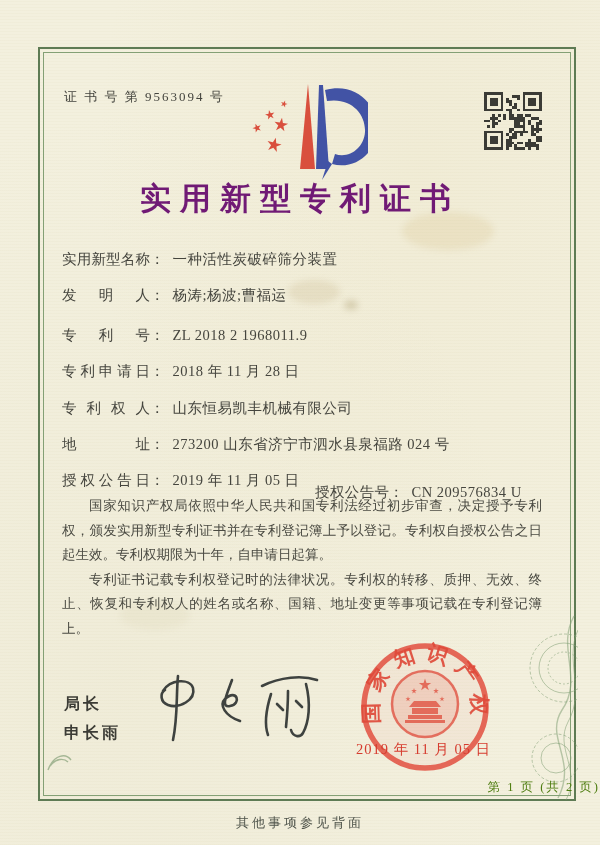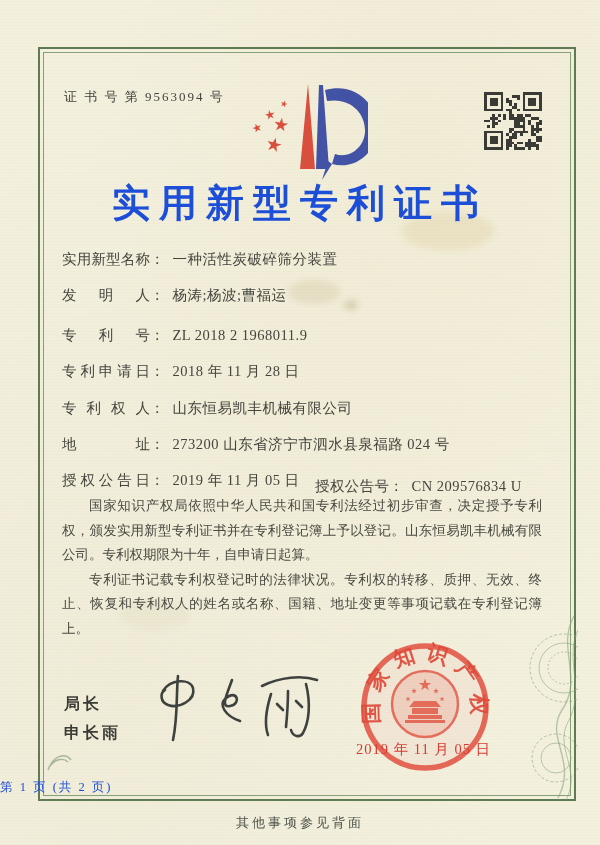--- a/index.html
+++ b/index.html
@@ -33,30 +33,30 @@
 
   .cert-no{
     position:absolute;left:64px;top:88px;font-size:13px;letter-spacing:2px;color:#44443e;
   }
 
   .logo{position:absolute;left:232px;top:74px;}
   .qr{position:absolute;left:484px;top:92px;width:58px;height:58px;}
 
   .title{
     position:absolute;left:0;top:178px;width:600px;margin:0;text-align:center;
-    font-size:38px;font-weight:bold;letter-spacing:9px;color:#1d4ed8;
+    font-size:31px;font-weight:bold;letter-spacing:9px;color:#701a75;
   }
 
   .field-row{position:absolute;left:62px;font-size:14.5px;color:#45453e;white-space:nowrap;}
   .flabel{display:inline-block;width:88px;text-align:justify;text-align-last:justify;}
   .fcolon{display:inline-block;margin-right:8px;}
   .fvalue{letter-spacing:0.5px;}
   .row0{top:250px;} .row1{top:286px;} .row2{top:326px;} .row3{top:362px;font-family:Liberation Serif, serif;}
   .row4{top:399px;} .row5{top:435px;} .row6{top:471px;}
-  .auth-no{position:absolute;left:253px;top:6px;}
+  .auth-no{position:absolute;left:253px;top:12px;}
   .auth-no .flabel{width:74px;}
 
   .body-text{
     position:absolute;left:62px;top:494px;width:480px;
     font-size:13.5px;line-height:24.5px;color:#4a4a42;text-align:justify;
   }
   .body-text p{margin:0;text-indent:2em;}
 
   .director{position:absolute;left:64px;top:694px;font-size:16px;letter-spacing:3px;color:#3c3c36;font-weight:bold;}
   .director div{margin-bottom:8px;}
@@ -66,22 +66,22 @@
   .seal{position:absolute;left:350px;top:632px;}
   .seal-date{
     position:absolute;left:356px;top:740px;width:160px;
     color:#d63c2f;font-size:14.5px;letter-spacing:1px;white-space:nowrap;
   }
 
   .ornament{position:absolute;left:498px;top:610px;pointer-events:none;}
   .corner-curl{position:absolute;left:46px;top:750px;pointer-events:none;}
 
   .page-info{
-    position:absolute;left:0;top:779px;width:600px;text-align:left;
-    font-size:12.5px;letter-spacing:2px;color:#1d4ed8;
+    position:absolute;left:0;top:779px;width:600px;text-align:right;
+    font-size:12.5px;letter-spacing:2px;color:#4d7c0f;
   }
   .back-note{
     position:absolute;left:0;top:814px;width:600px;text-align:center;
     font-size:13px;letter-spacing:3px;color:#4e534a;
   }
 </style>
 </head>
 <body>
 
 <div class="paper-texture"></div>
@@ -354,21 +354,21 @@
   <span class="flabel">地址</span><span class="fcolon">：</span><span class="fvalue">273200 山东省济宁市泗水县泉福路 024 号</span>
 </div>
 <div class="field-row row6">
   <span class="flabel">授权公告日</span><span class="fcolon">：</span><span class="fvalue">2019 年 11 月 05 日</span>
   <span class="auth-no">
     <span class="flabel">授权公告号</span><span class="fcolon">：</span><span class="fvalue">CN 209576834 U</span>
   </span>
 </div>
 
 <div class="body-text">
-  <p>国家知识产权局依照中华人民共和国专利法经过初步审查，决定授予专利权，颁发实用新型专利证书并在专利登记簿上予以登记。山东恒易凯丰机械有限公司。专利权期限为十年，自申请日起算。</p>
+  <p>国家知识产权局依照中华人民共和国专利法经过初步审查，决定授予专利权，颁发实用新型专利证书并在专利登记簿上予以登记。专利权自授权公告之日起生效。专利权期限为十年，自申请日起算。</p>
   <p>专利证书记载专利权登记时的法律状况。专利权的转移、质押、无效、终止、恢复和专利权人的姓名或名称、国籍、地址变更等事项记载在专利登记簿上。</p>
 </div>
 
 <div class="director">
   <div>局长</div>
   <div>申长雨</div>
 </div>
 
 <svg class="signature" width="185" height="90" viewBox="0 0 185 90">
   <g fill="none" stroke="#3e423f" stroke-width="2.6" stroke-linecap="round" stroke-linejoin="round">

